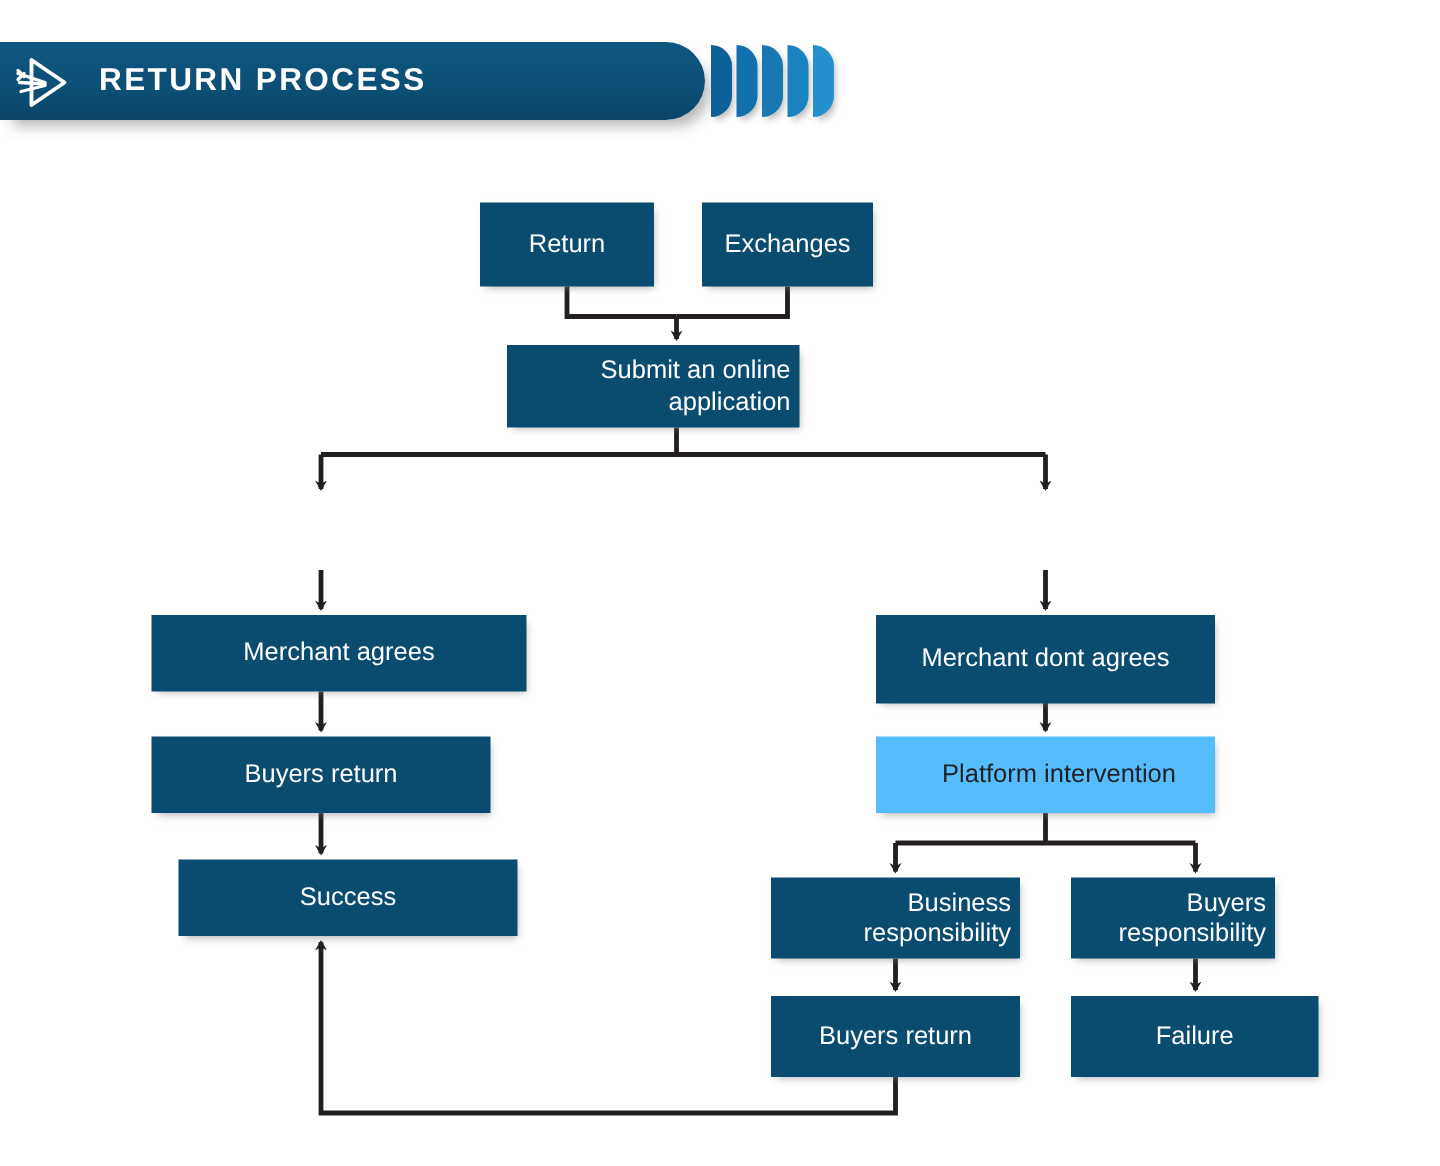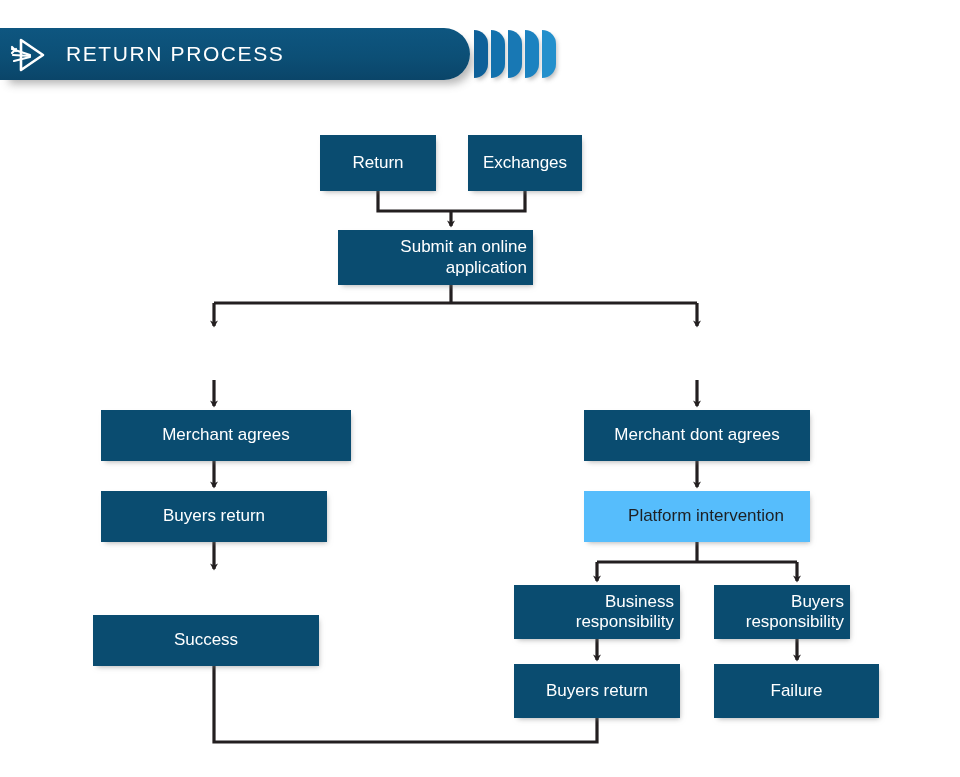--- a/index.html
+++ b/index.html
@@ -35,21 +35,21 @@
     box-shadow: 6px 7px 9px -3px rgba(90,90,90,0.45);
   }
   .banner-title {
     position: absolute;
     left: 66px;
     top: 0;
     height: 52px;
     line-height: 52px;
     color: #ffffff;
     font-size: 21px;
-    font-weight: normal;
+    font-weight: bold;
     letter-spacing: 1.6px;
     white-space: nowrap;
   }
   .banner-logo {
     position: absolute;
     left: 10px;
     top: 8px;
     width: 40px;
     height: 38px;
   }
@@ -184,33 +184,33 @@
   <div class="node dark" style="left:338px; top:230px; width:195px; height:55px;">
     <span>Submit an online application</span>
   </div>
 
 
 
   <div class="node dark" style="left:101px; top:410px; width:250px; height:51px;">
     <span>Merchant agrees</span>
   </div>
 
-  <div class="node dark" style="left:584px; top:410px; width:226px; height:51px;">
+  <div class="node dark" style="left:584px; top:410px; width:226px; height:59px;">
     <span>Merchant dont agrees</span>
   </div>
 
   <div class="node dark" style="left:101px; top:491px; width:226px; height:51px;">
     <span>Buyers return</span>
   </div>
 
   <div class="node light" style="left:584px; top:491px; width:226px; height:51px;">
     <span>Platform intervention</span>
   </div>
 
-  <div class="node dark" style="left:93px; top:573px; width:226px; height:51px;margin-top:42px;">
+  <div class="node dark" style="left:119px; top:573px; width:226px; height:51px;">
     <span>Success</span>
   </div>
 
   <div class="node dark" style="left:514px; top:585px; width:166px; height:54px;">
     <span>Business responsibility</span>
   </div>
 
   <div class="node dark" style="left:714px; top:585px; width:136px; height:54px;">
     <span>Buyers responsibility</span>
   </div>

